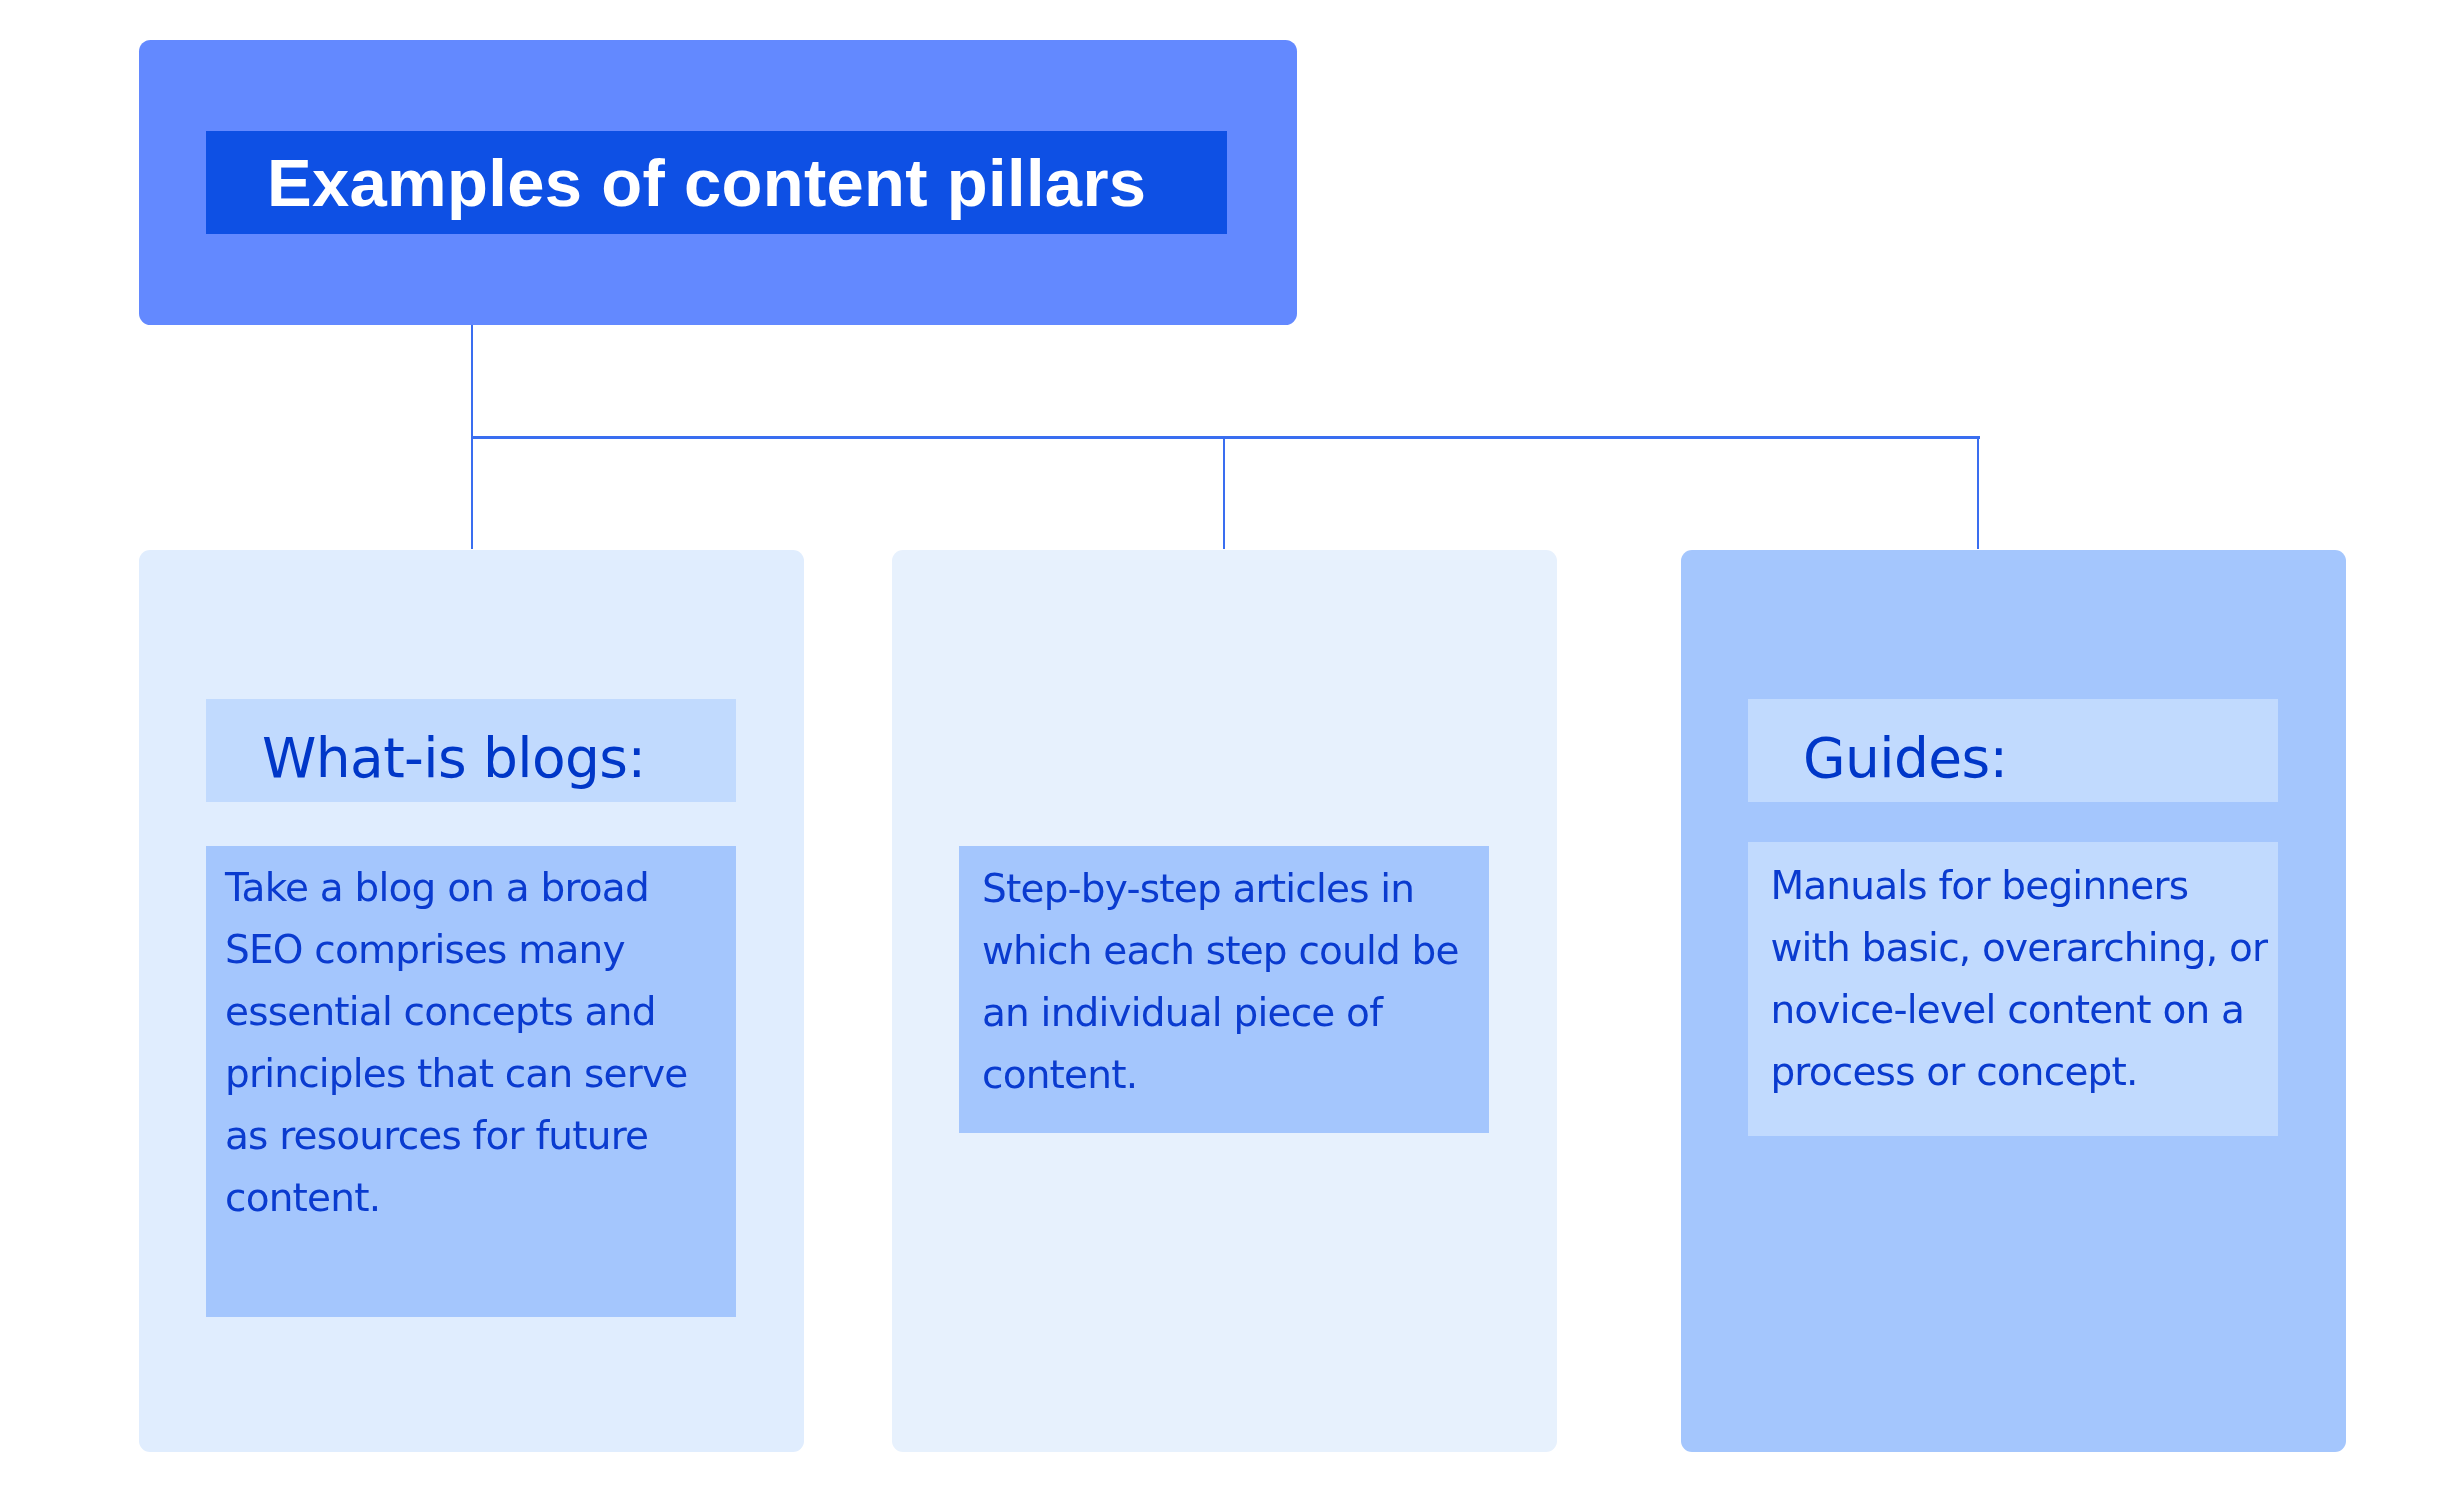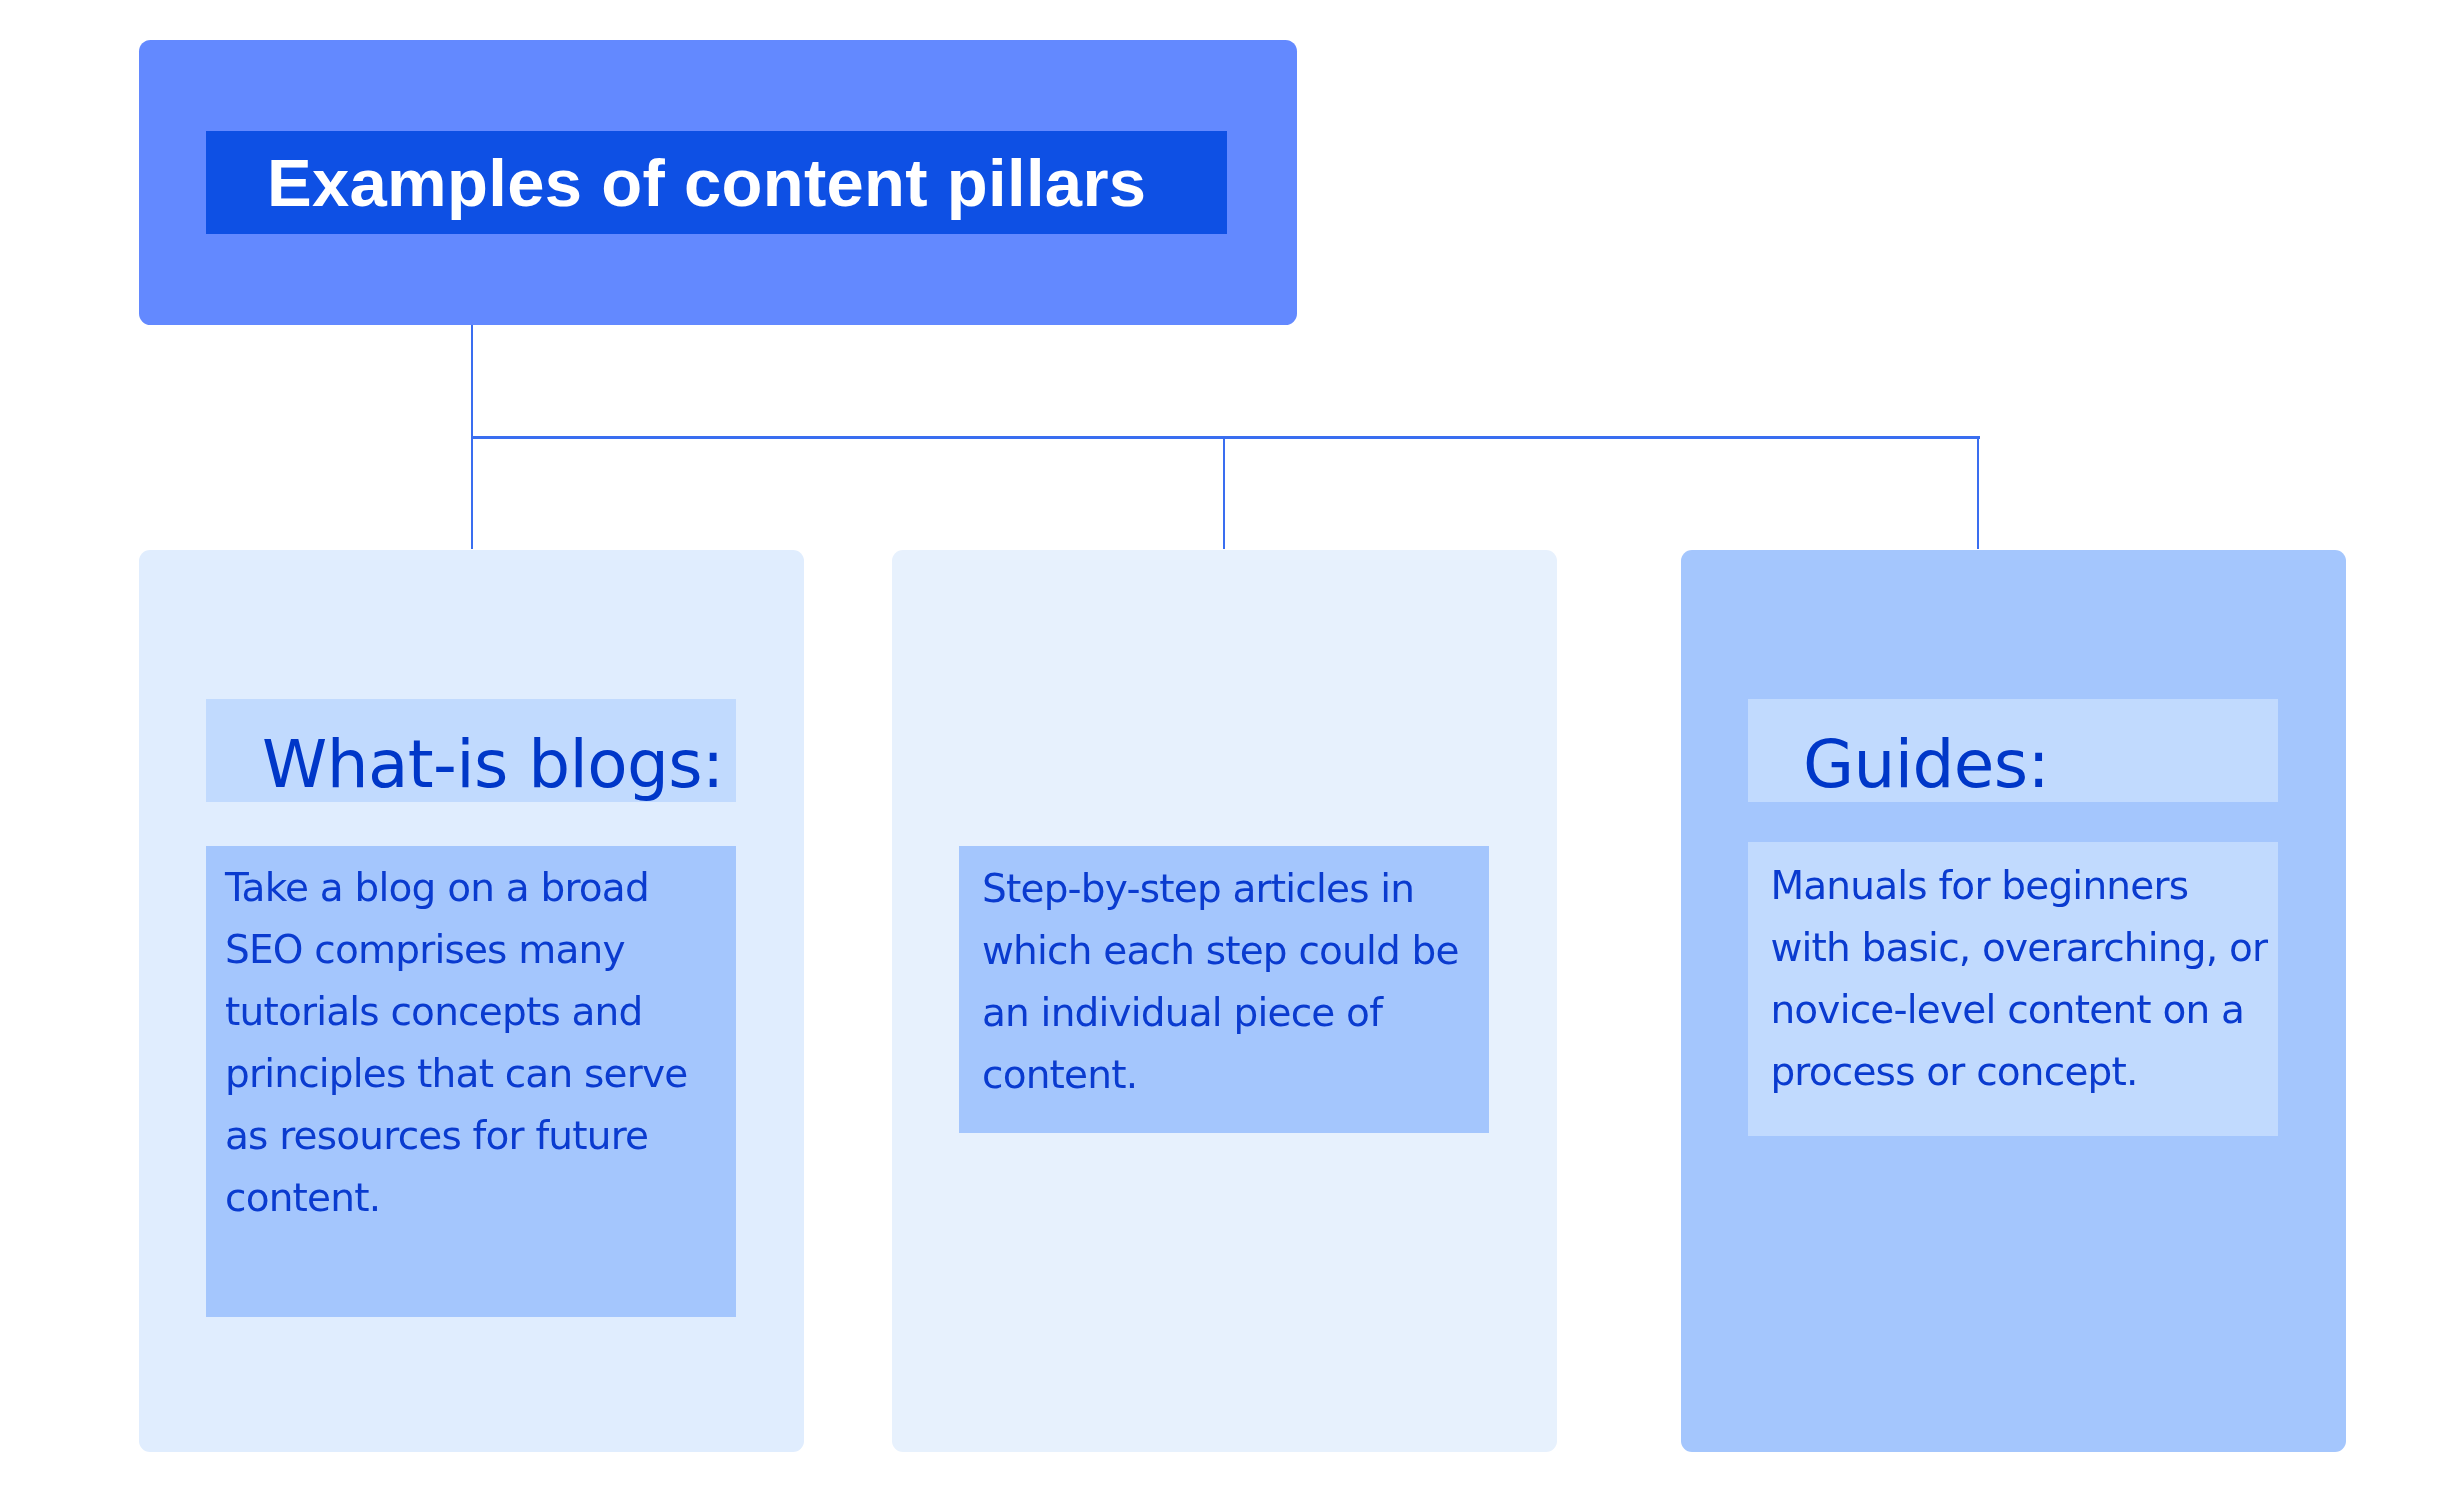--- a/index.html
+++ b/index.html
@@ -34,22 +34,22 @@
   .v-right { left: 1977px; top: 437px; width: 1.9px; height: 112px; }
 
   
   .card { top: 550px; width: 665px; height: 902px; border-radius: 11px; }
   .card-1 { left: 139px;  background: #e0edfe; }
   .card-2 { left: 892px; background: #e7f1fd; }
   .card-3 { left: 1645px; background: #a4c6fd; margin-left: 36px; }
 
   .hdr { left: 67px; top: 149px; width: 530px; height: 103px; background: #c1dafe; }
   .hdr-text {
-    position: absolute; top: 14px; height: 89px; line-height: 103px;
-    color: #0037c8; font-size: 66px; font-weight: 500; white-space: nowrap;
+    position: absolute; top: 8px; height: 89px; line-height: 103px;
+    color: #0037c8; font-size: 55px; font-weight: 500; white-space: nowrap;
     font-family: "DejaVu Sans", sans-serif; letter-spacing: -0.6px;
   }
   .card-1 .hdr-text { left: 56px; }
   .card-2 .hdr-text { left: 53px; }
   .card-3 .hdr-text { left: 55px; }
 
   .body-box { left: 67px; width: 530px; }
   .card-1 .body-box { top: 296px; height: 471px; background: #a4c6fd; }
   .card-2 .body-box { top: 296px; height: 287px; background: #a4c6fd; }
   .card-3 .body-box { top: 292px; height: 294px; background: #c1dafe; }
@@ -77,21 +77,21 @@
 <div class="abs line v-right"></div>
 
 <div class="abs card card-1">
   <div class="abs hdr">
     <span class="hdr-text">What-is blogs:</span>
   </div>
   <div class="abs body-box">
     <div class="body-lines">
       <span class="body-line">Take a blog on a broad</span>
       <span class="body-line">SEO comprises many</span>
-      <span class="body-line">tutorials concepts and</span>
+      <span class="body-line">essential concepts and</span>
       <span class="body-line">principles that can serve</span>
       <span class="body-line">as resources for future</span>
       <span class="body-line">content.</span>
     </div>
   </div>
 </div>
 
 <div class="abs card card-2">
   <div class="abs body-box">
     <div class="body-lines">

